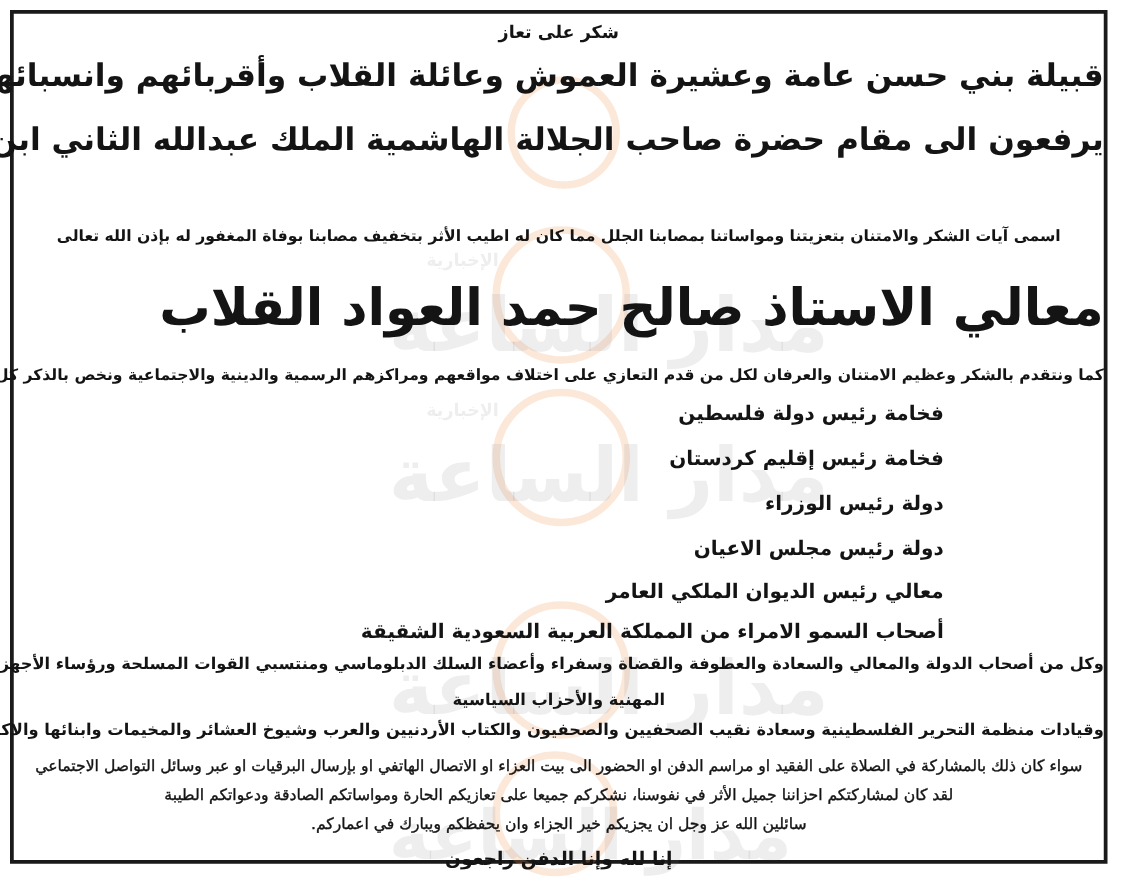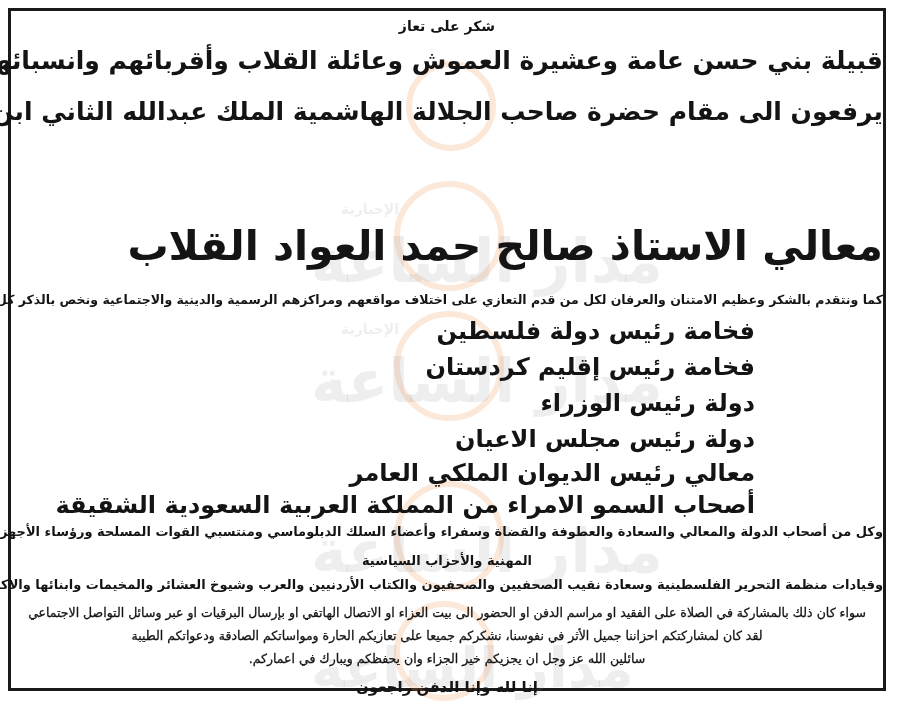--- a/index.html
+++ b/index.html
@@ -14,21 +14,21 @@
                white-space: nowrap; }
   .content { position: absolute; left: 0; top: 0; width: 100%; height: 100%; direction: rtl;
              text-align: center; }
   .line { position: absolute; left: 0; width: 100%; text-align: center; white-space: nowrap;
           font-weight: bold; line-height: 1; }
   .l-small { font-size: 12.5px; }
   .l-med { font-size: 13px; }
   .l-big { font-size: 25px; letter-spacing: -0.3px; }
   .l-title { font-size: 41px; letter-spacing: -0.5px; }
   .l-title-label { font-size: 14px; }
-  .dignitary { position: absolute; left: 158px; width: 586px; height: 28px; font-size: 24px;
+  .dignitary { position: absolute; left: 158px; width: 586px; height: 28px; font-size: 16px;
                font-weight: bold; line-height: 28px; white-space: nowrap; display: flex;
                justify-content: space-between; direction: rtl; }
   .dignitary span { display: inline-block; }
   .l-closing { font-size: 15px; }
 </style>
 </head>
 <body>
 
 <div class="frame">
 
@@ -43,20 +43,21 @@
     <div class="brand" style="left:300px;top:505px;font-size:60px;direction:rtl;">مدار الساعة</div>
     <div class="brand" style="left:300px;top:625px;font-size:55px;direction:rtl;">مدار الساعة</div>
     <div class="brand" style="left:330px;top:190px;font-size:14px;direction:rtl;">الإخبارية</div>
     <div class="brand" style="left:330px;top:310px;font-size:14px;direction:rtl;">الإخبارية</div>
   </div>
 
   <div class="content">
     <div class="line l-title-label" style="top:8px;">شكر على تعاز</div>
     <div class="line l-big" style="top:37px;">قبيلة بني حسن عامة وعشيرة العموش وعائلة القلاب وأقربائهم وانسبائهم</div>
     <div class="line l-big" style="top:88px;">يرفعون الى مقام حضرة صاحب الجلالة الهاشمية الملك عبدالله الثاني ابن الحسين المعظم</div>
+    <div class="line l-small" style="top:172px;">اسمى آيات الشكر والامتنان بتعزيتنا ومواساتنا بمصابنا الجلل مما كان له اطيب الأثر بتخفيف مصابنا بوفاة المغفور له بإذن الله تعالى</div>
 
     <div class="line l-title" style="top:215px;text-align:right;">معالي الاستاذ صالح حمد العواد القلاب</div>
 
     <div class="line l-small" style="top:283px;">كما ونتقدم بالشكر وعظيم الامتنان والعرفان لكل من قدم التعازي على اختلاف مواقعهم ومراكزهم الرسمية والدينية والاجتماعية ونخص بالذكر كل من</div>
 
     <div class="dignitary" style="top:306px;">
         <span>فخامة رئيس دولة فلسطين</span>
       </div>
     <div class="dignitary" style="top:342px;">
         <span>فخامة رئيس إقليم كردستان</span>

